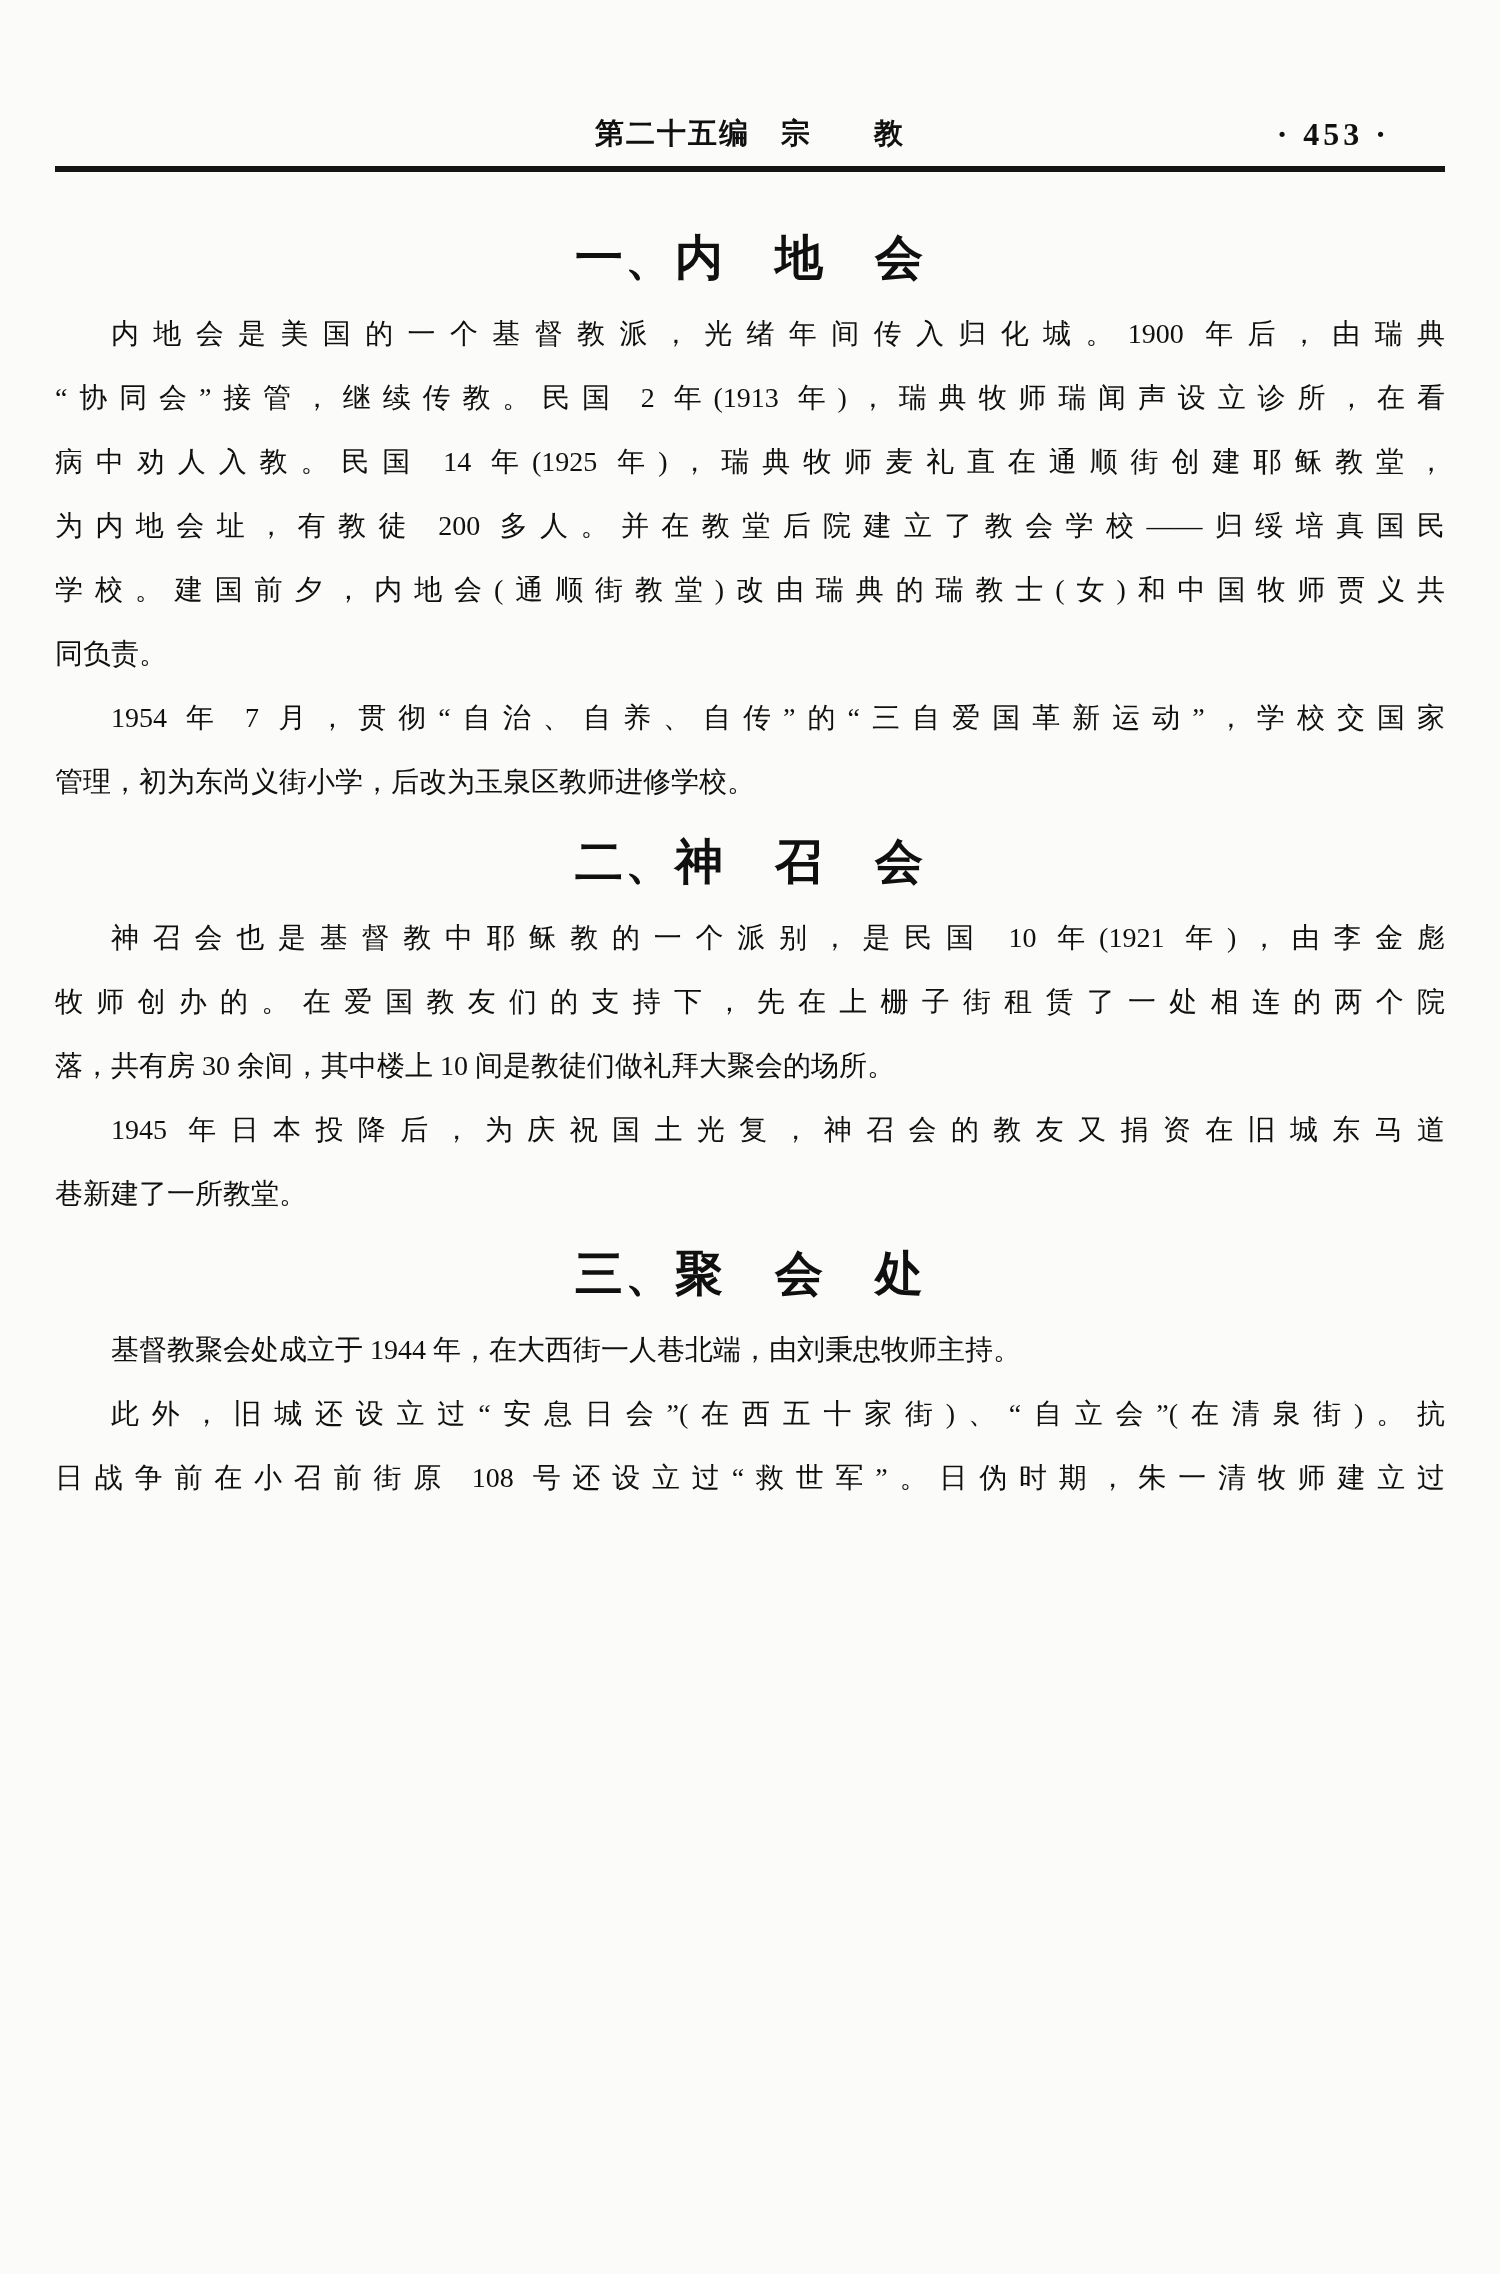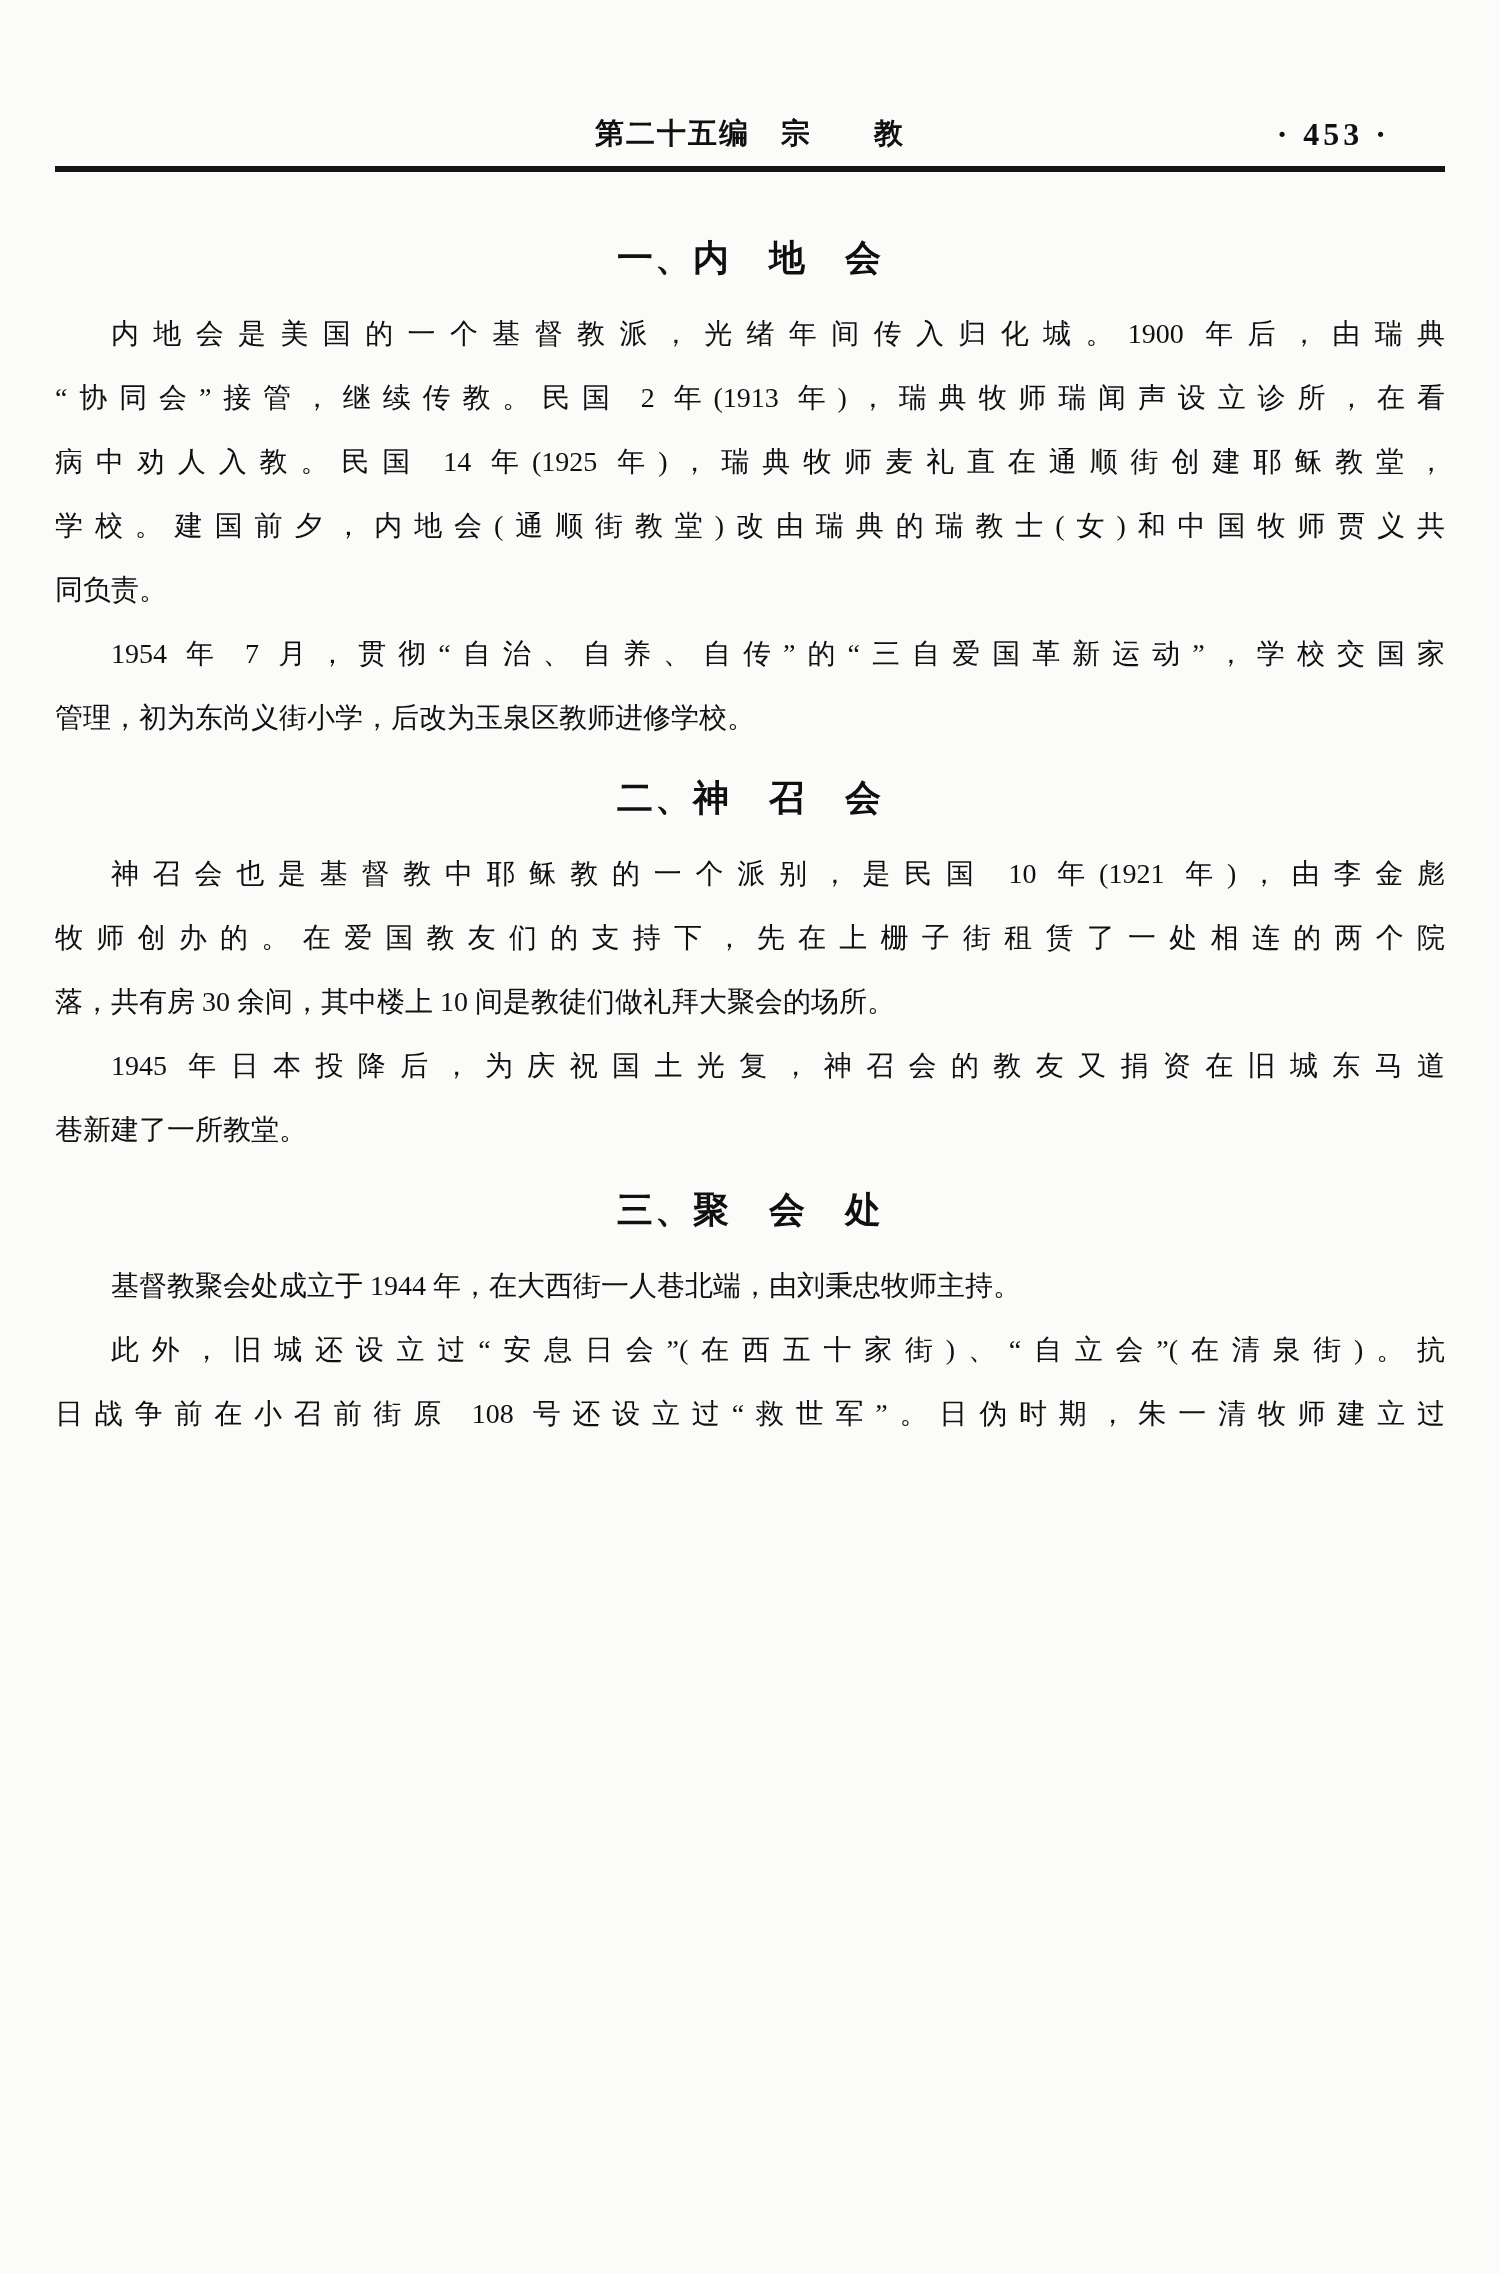--- a/index.html
+++ b/index.html
@@ -27,21 +27,21 @@
   }
   .page-number{
     position:absolute;right:55px;top:2px;
     font-family:"Liberation Serif","DejaVu Serif",serif;
     font-weight:700;font-size:32px;line-height:32px;letter-spacing:4px;
     color:var(--ink);white-space:nowrap;
   }
   .rule{margin-top:16px;height:6px;background:var(--rule);}
   .heading{
     font-family:"Liberation Sans","DejaVu Sans",sans-serif;
-    font-weight:700;font-size:36px;line-height:56px;letter-spacing:2px;
+    font-weight:700;font-size:48px;line-height:56px;letter-spacing:2px;
     text-align:center;color:var(--ink);
     margin:20px 0 16px 0;
   }
   .heading.first{margin-top:58px;}
   .paragraph{margin:0;}
   .line{
     font-size:28px;line-height:64px;color:var(--ink);
     text-align:justify;text-align-last:justify;
     white-space:normal;
   }
@@ -57,20 +57,21 @@
       <span class="chapter-title">第二十五编　宗　　教</span>
       <span class="page-number">· 453 ·</span>
     </header>
     <div class="rule"></div>
     <main id="main-sections">
         <div class="heading first">一、内　地　会</div>
         <div class="paragraph">
           <div class="line para-start">内地会是美国的一个基督教派，光绪年间传入归化城。1900 年后，由瑞典</div>
           <div class="line">“协同会”接管，继续传教。民国 2 年(1913 年)，瑞典牧师瑞闻声设立诊所，在看</div>
           <div class="line">病中劝人入教。民国 14 年(1925 年)，瑞典牧师麦礼直在通顺街创建耶稣教堂，</div>
+          <div class="line">为内地会址，有教徒 200 多人。并在教堂后院建立了教会学校——归绥培真国民</div>
           <div class="line">学校。建国前夕，内地会(通顺街教堂)改由瑞典的瑞教士(女)和中国牧师贾义共</div>
           <div class="line para-end">同负责。</div>
         </div>
         <div class="paragraph">
           <div class="line para-start">1954 年 7 月，贯彻“自治、自养、自传”的“三自爱国革新运动”，学校交国家</div>
           <div class="line para-end">管理，初为东尚义街小学，后改为玉泉区教师进修学校。</div>
         </div>
         <div class="heading">二、神　召　会</div>
         <div class="paragraph">
           <div class="line para-start">神召会也是基督教中耶稣教的一个派别，是民国 10 年(1921 年)，由李金彪</div>

